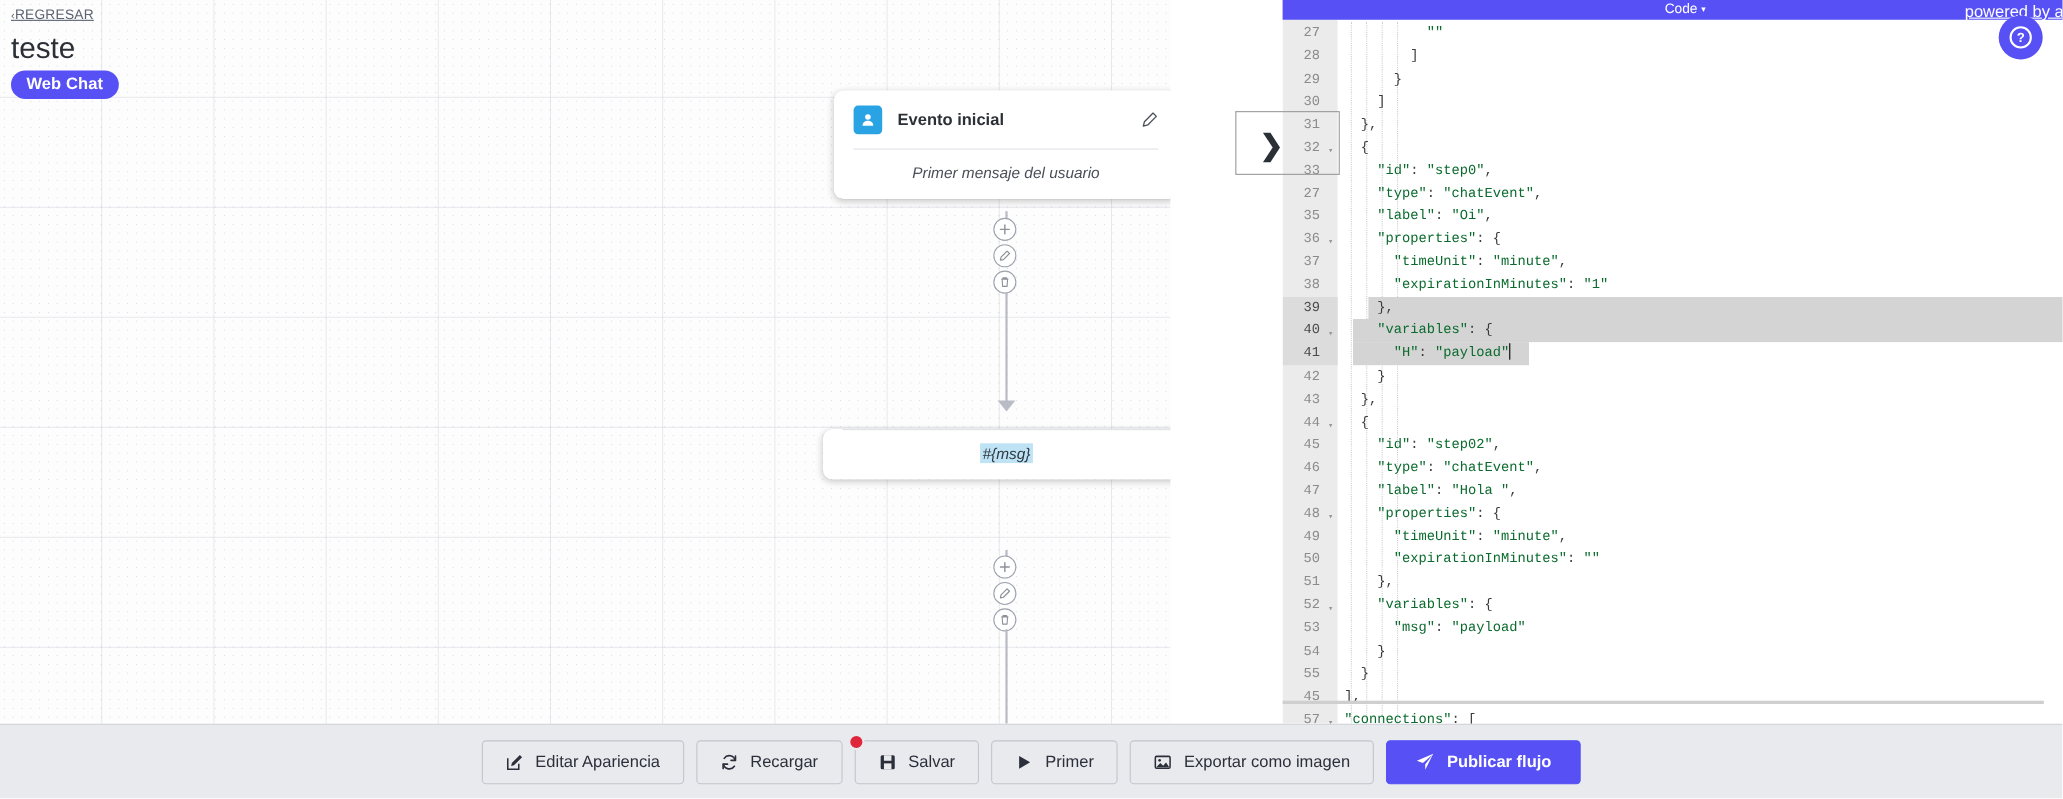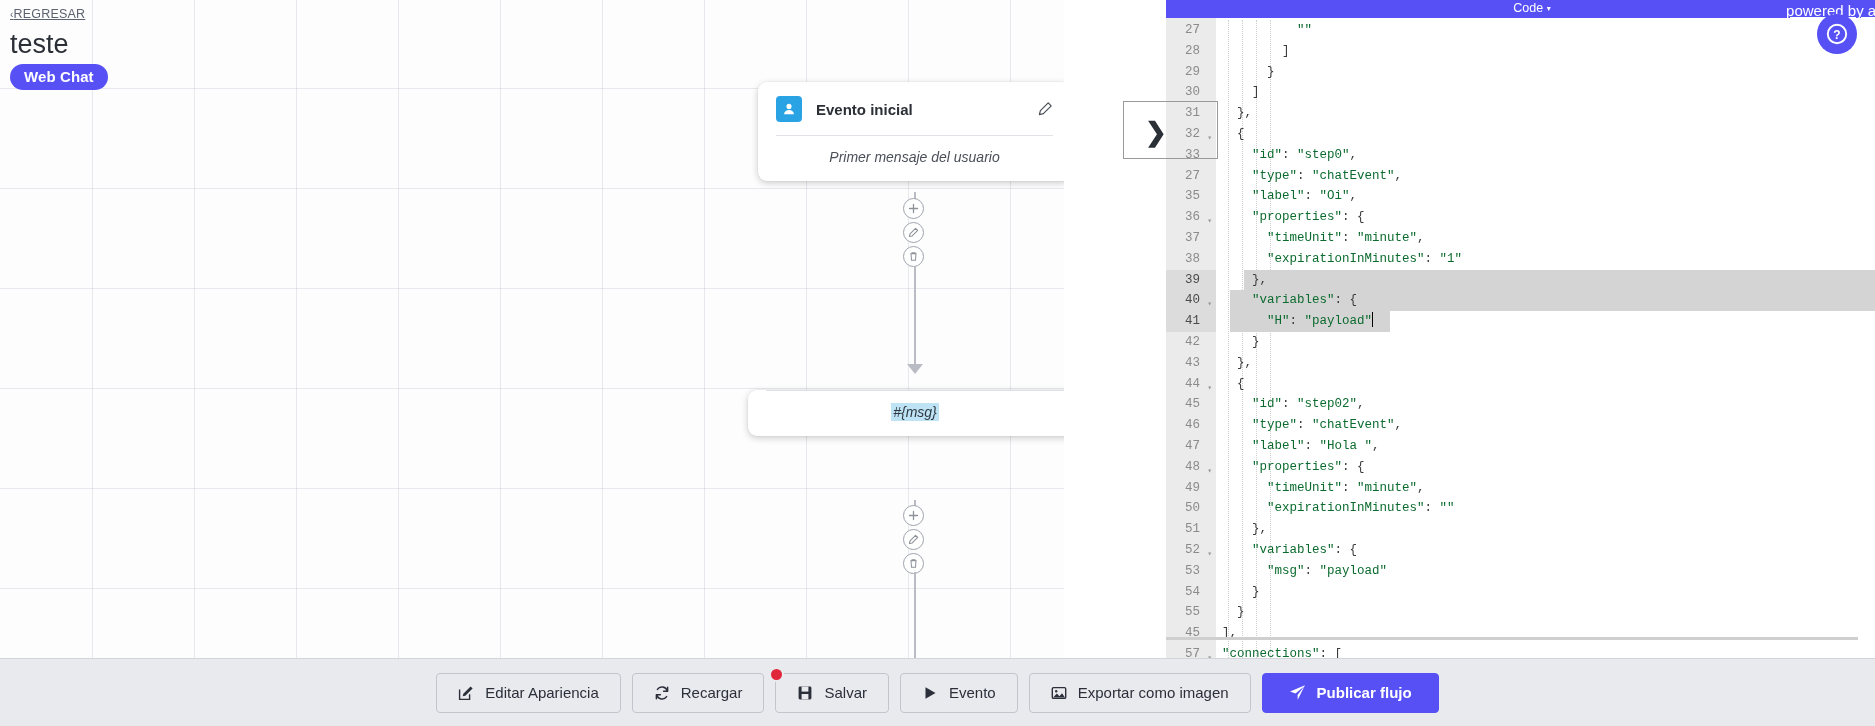--- a/index.html
+++ b/index.html
@@ -521,21 +521,21 @@
             <rect x="1.6" y="1.6" width="12.8" height="12.8" rx="1.4" fill="#2b2f3a"></rect>
             <rect x="4.6" y="1.6" width="6.8" height="5" fill="#e9eaee"></rect>
             <rect x="4.6" y="9" width="6.8" height="5.4" fill="#e9eaee"></rect>
           </svg></span>
         <span>Salvar</span>
       </button>
       <button class="tb-btn">
         <span style="line-height: 0;"><svg width="16" height="16" viewBox="0 0 16 16">
             <path d="M3.5 2.2l10 5.8-10 5.8z" fill="#2b2f3a"></path>
           </svg></span>
-        <span>Evento</span>
+        <span>Primer</span>
       </button>
       <button class="tb-btn">
         <span style="line-height: 0;"><svg width="16" height="16" viewBox="0 0 16 16">
             <rect x="1.3" y="2.6" width="13.4" height="10.8" rx="1.2" fill="none" stroke="#2b2f3a" stroke-width="1.4"></rect>
             <circle cx="5.2" cy="6.2" r="1.2" fill="#2b2f3a"></circle>
             <path d="M2.1 12.6l3.8-4 2.5 2.6 2.6-3 3 4.4z" fill="#2b2f3a"></path>
           </svg></span>
         <span>Exportar como imagen</span>
       </button>
       <button class="tb-btn primary">

